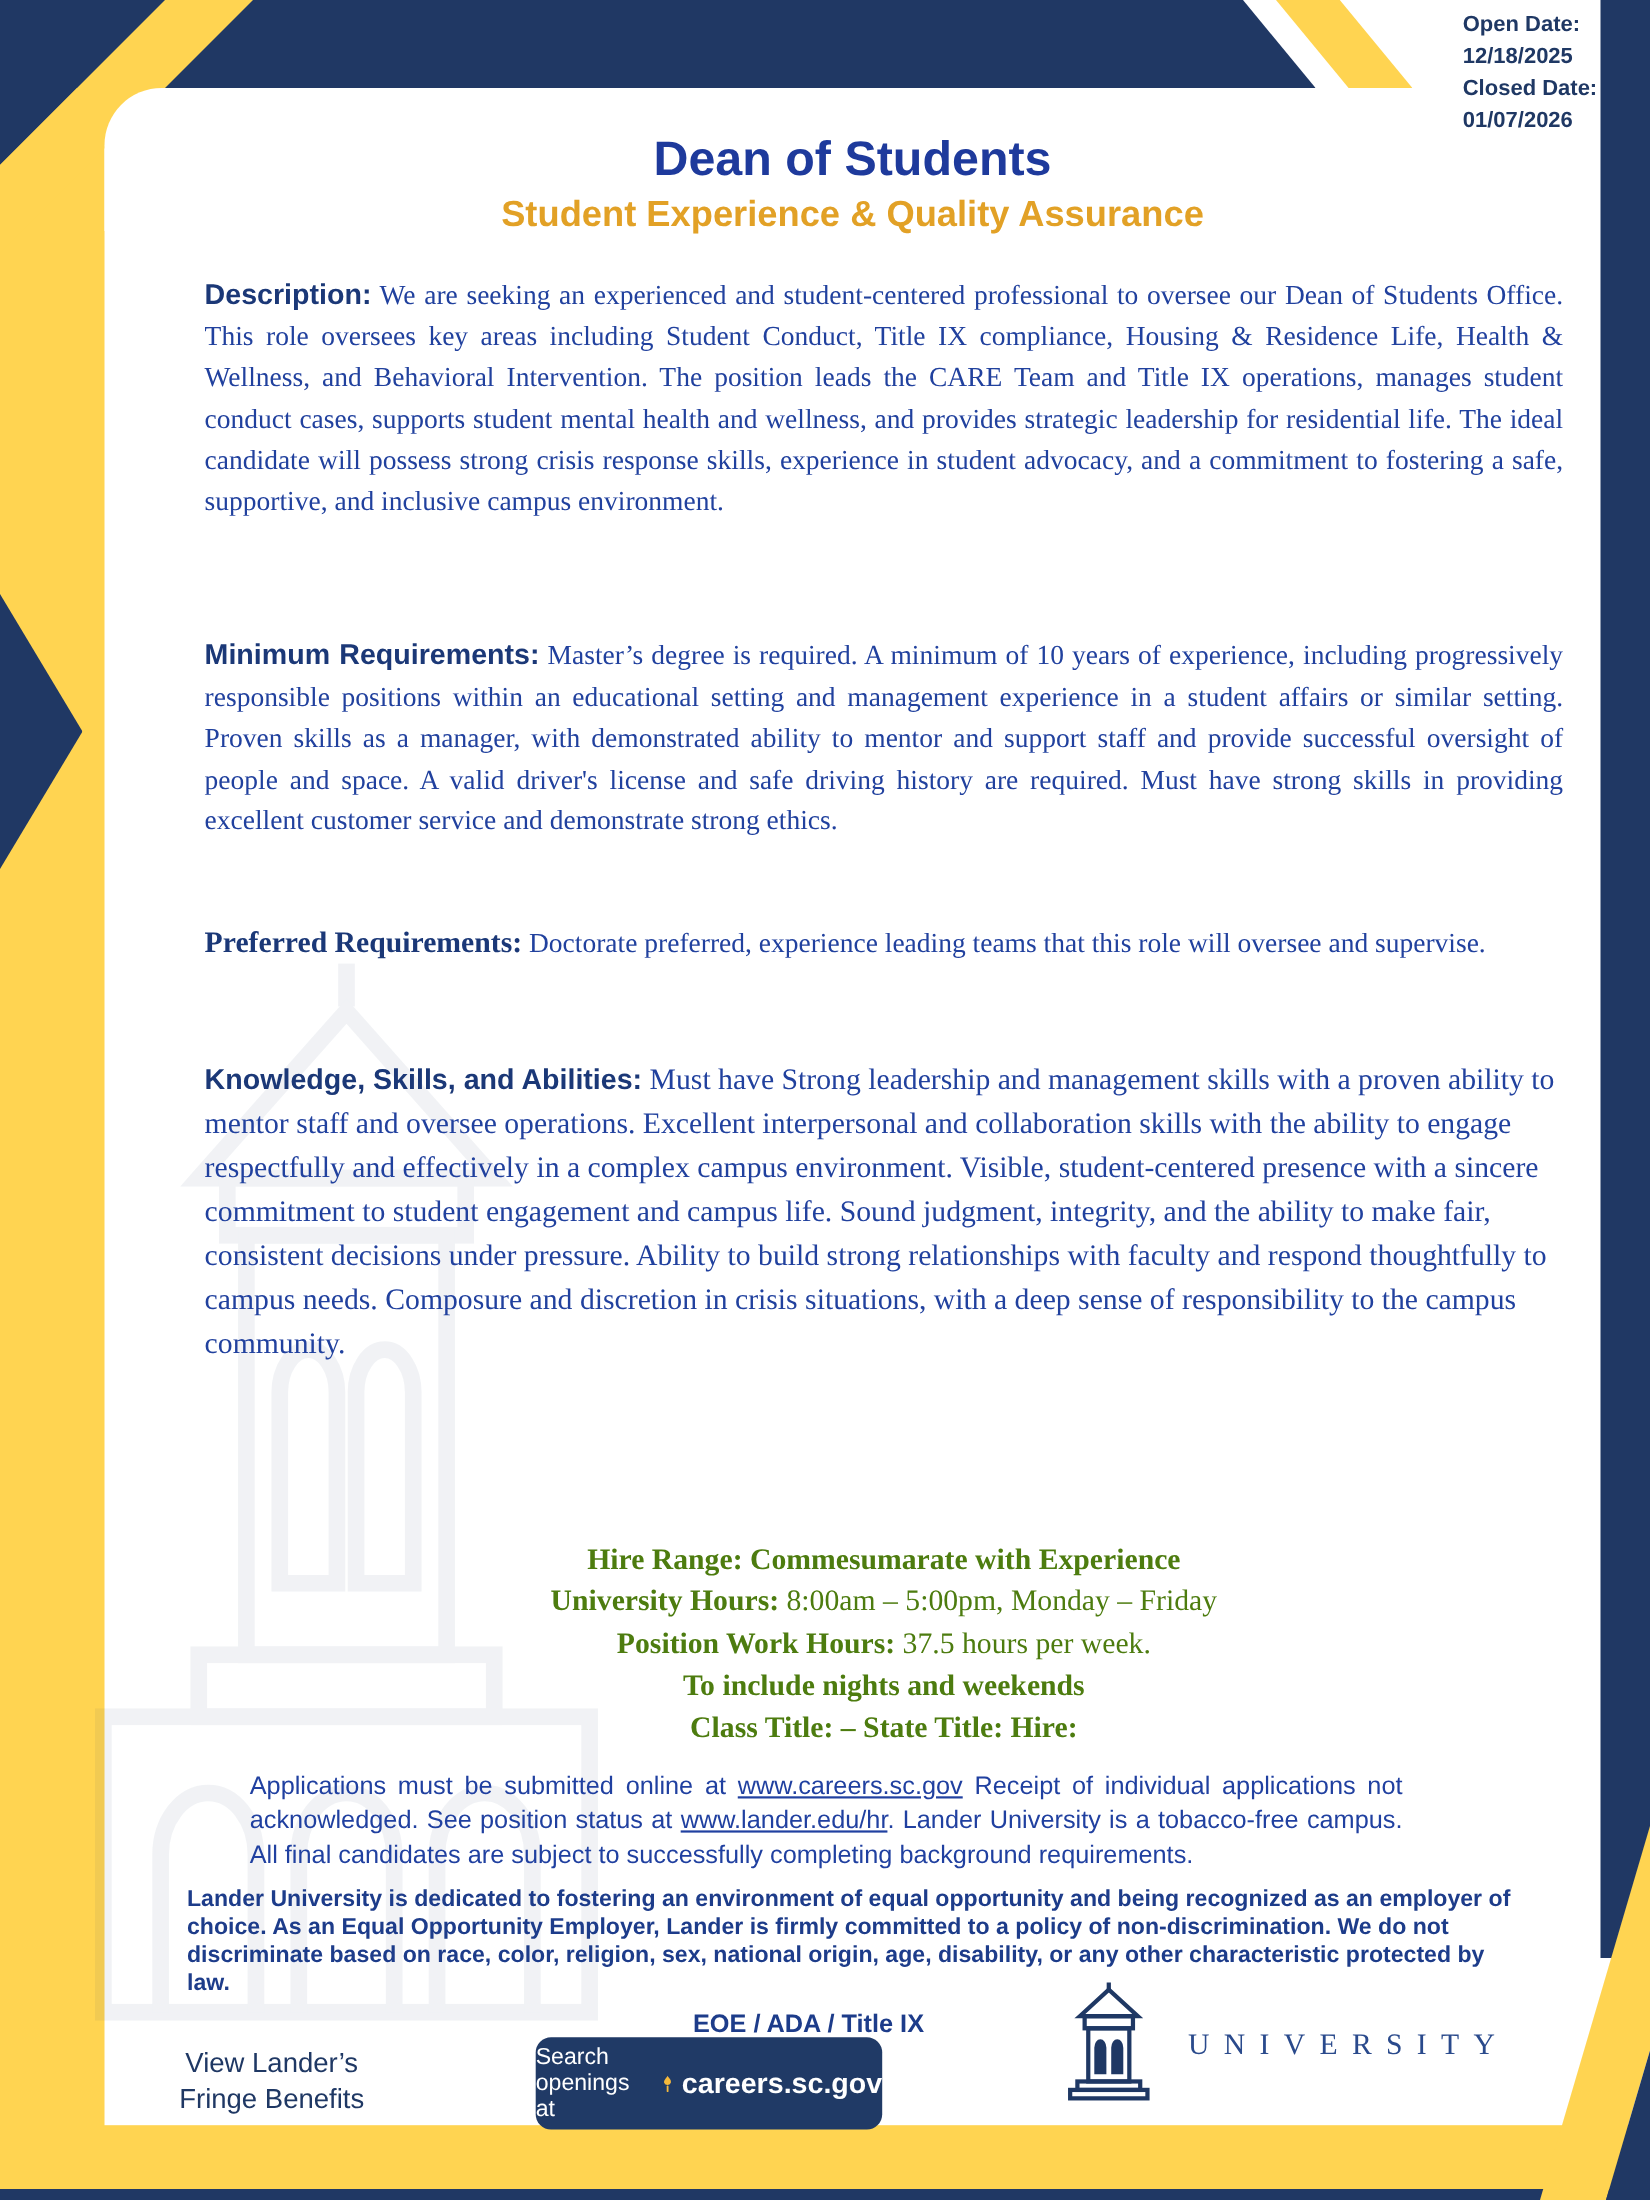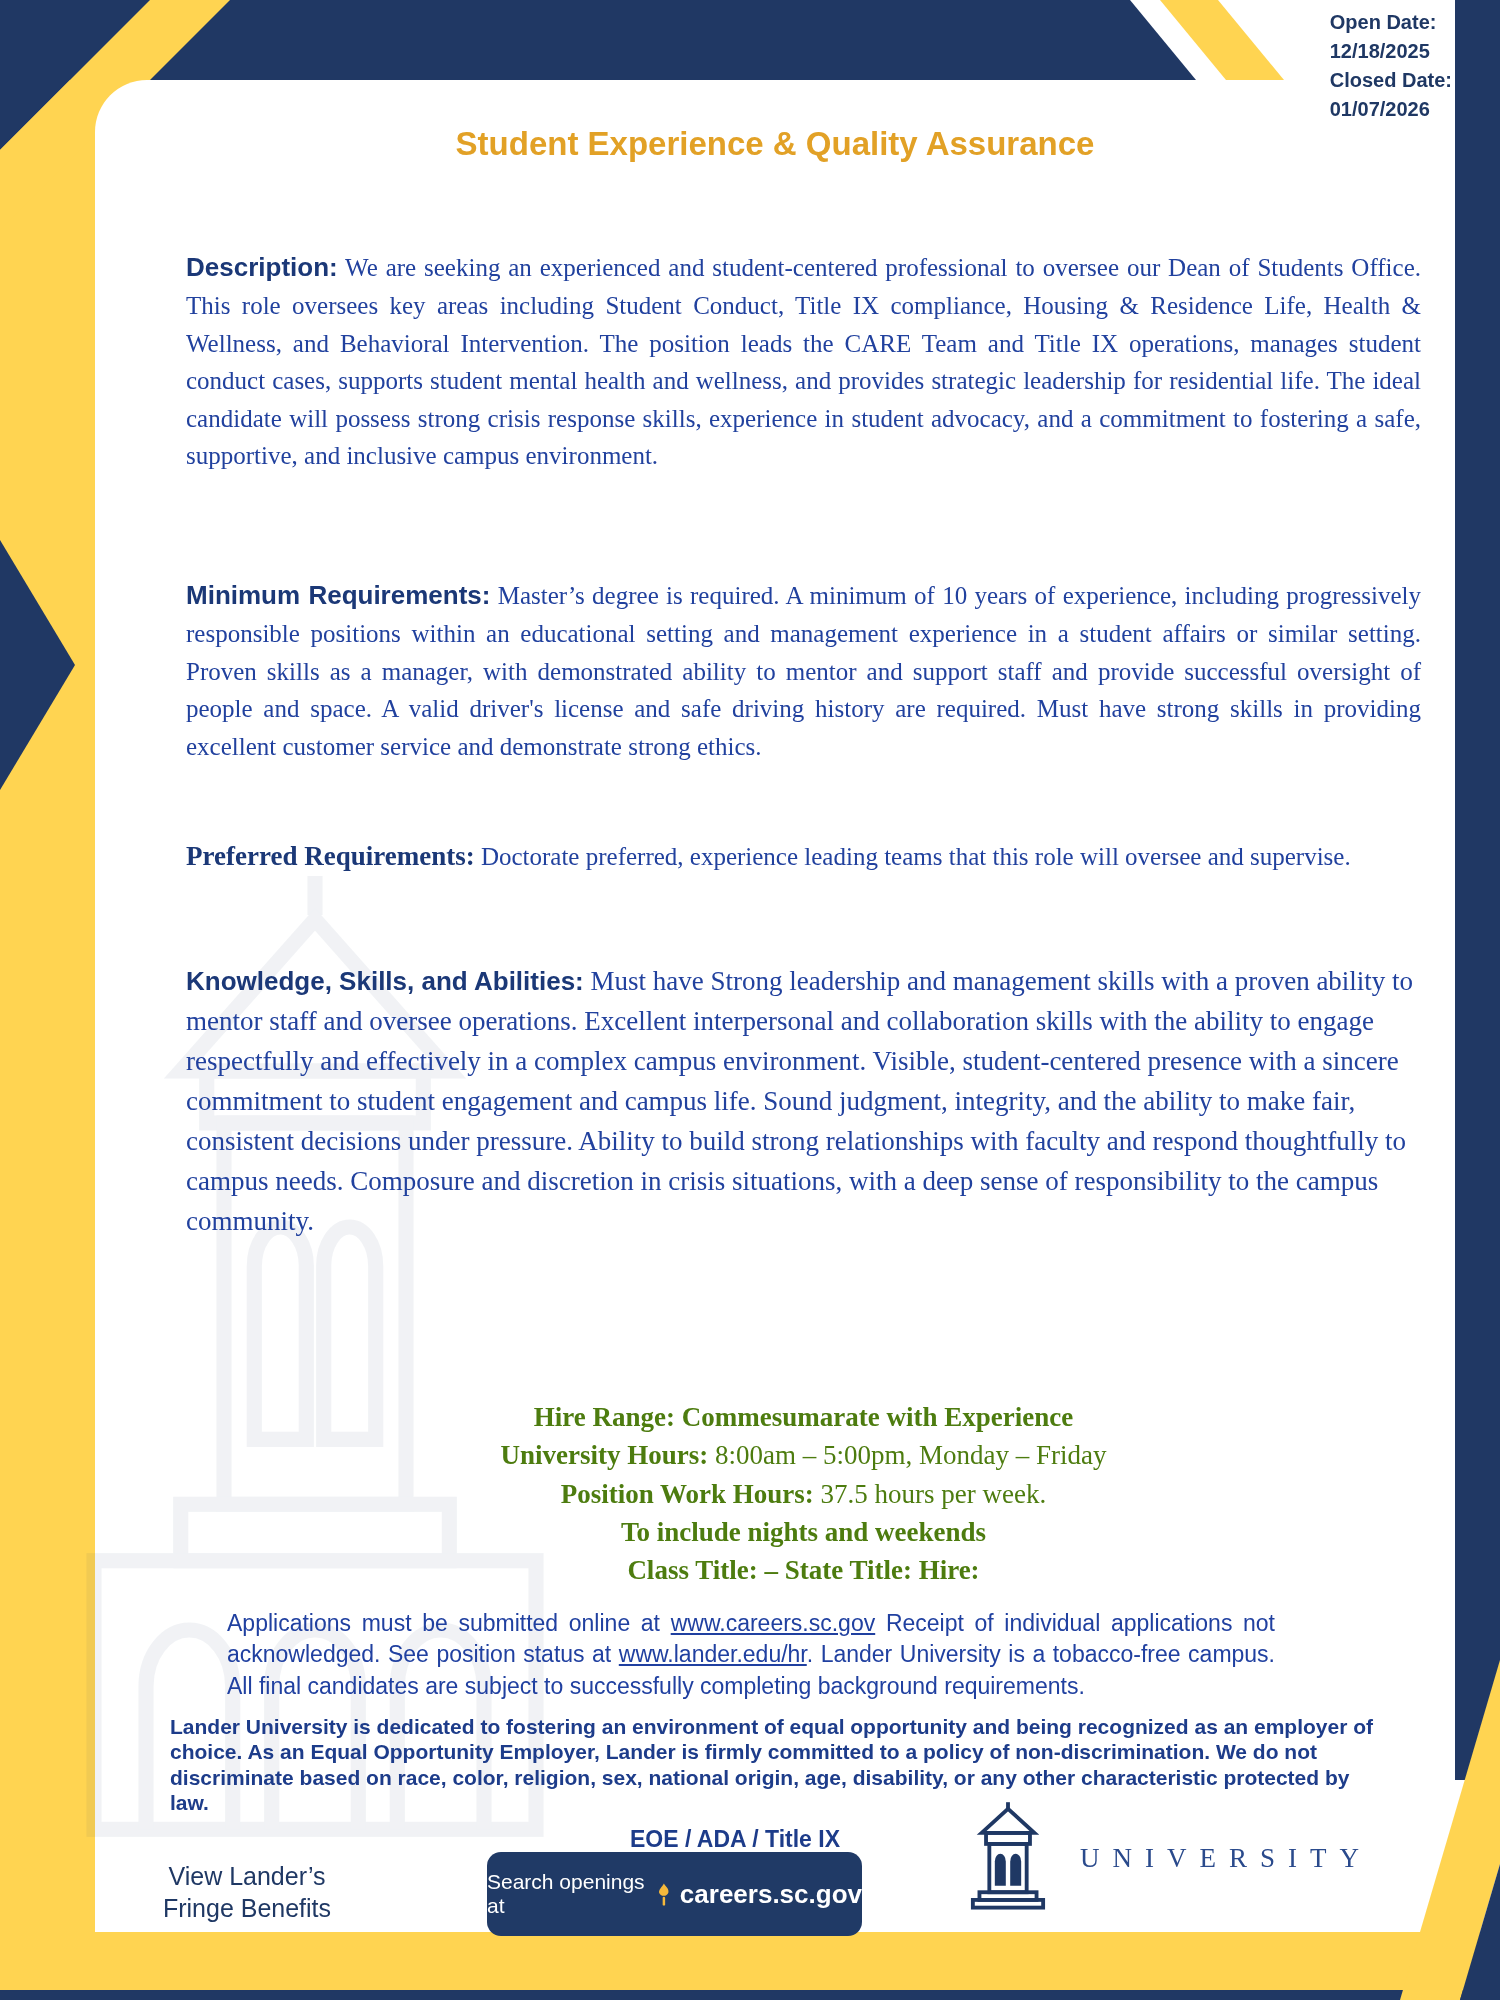--- a/index.html
+++ b/index.html
@@ -73,21 +73,21 @@
          font-family:"Liberation Sans", sans-serif; font-weight:bold;
          font-size:21px; line-height:1.21; color:#1D3C8A; }
   .eoe { position:absolute; left:95px; top:1826px; width:1280px; text-align:center;
          font-family:"Liberation Sans", sans-serif; font-weight:bold;
          font-size:23px; color:#1D3C8A; }
 
   
   .fringe { position:absolute; left:138px; top:1860px; width:218px; text-align:center;
             font-family:"Liberation Sans", sans-serif; font-size:25px; line-height:1.28;
             color:#1F3864; cursor:pointer; }
-  .careers-btn { position:absolute; left:487px; top:1852px; width:375px; height:84px;
+  .careers-btn { position:absolute; left:487px; top:1852px; width:315px; height:84px;
             background:#203A66; border-radius:14px; display:flex; align-items:center;
             justify-content:center; gap:7px; color:#fff; cursor:pointer; z-index:5; }
   .btn-prefix { font-family:"Liberation Sans", sans-serif; font-size:21px; }
   .btn-domain { font-family:"Liberation Sans", sans-serif; font-weight:bold; font-size:26px; }
 
   .logo { position:absolute; left:968px; top:1800px; display:flex; align-items:center; gap:16px; }
   .logo-text { display:flex; flex-direction:column; }
   .logo-word { font-family:"Liberation Serif", serif; font-weight:bold; font-size:78px;
                line-height:0.95; color:#1F3864; letter-spacing:2px; }
   .logo-word sup { font-size:20px; vertical-align:super; }
@@ -129,20 +129,21 @@
   </svg>
 
   <div class="dates">
     <div>Open Date:</div>
     <div>12/18/2025</div>
     <div>Closed Date:</div>
     <div>01/07/2026</div>
   </div>
 
   <div class="title-wrap">
+    <div class="title">Dean of Students</div>
     <div class="subtitle">Student Experience &amp; Quality Assurance</div>
   </div>
 
   <p class="para desc"><span class="lbl">Description:</span>
     <span>We are seeking an experienced and student-centered professional to oversee our Dean of Students Office. This role oversees key areas including Student Conduct, Title IX compliance, Housing &amp; Residence Life, Health &amp; Wellness, and Behavioral Intervention. The position leads the CARE Team and Title IX operations, manages student conduct cases, supports student mental health and wellness, and provides strategic leadership for residential life. The ideal candidate will possess strong crisis response skills, experience in student advocacy, and a commitment to fostering a safe, supportive, and inclusive campus environment.</span></p>
 
   <p class="para minr"><span class="lbl">Minimum Requirements:</span>
     <span>Master’s degree is required. A minimum of 10 years of experience, including progressively responsible positions within an educational setting and management experience in a student affairs or similar setting. Proven skills as a manager, with demonstrated ability to mentor and support staff and provide successful oversight of people and space. A valid driver's license and safe driving history are required. Must have strong skills in providing excellent customer service and demonstrate strong ethics.</span></p>
 
   <p class="para pref"><span class="lbl-serif">Preferred Requirements:</span>

